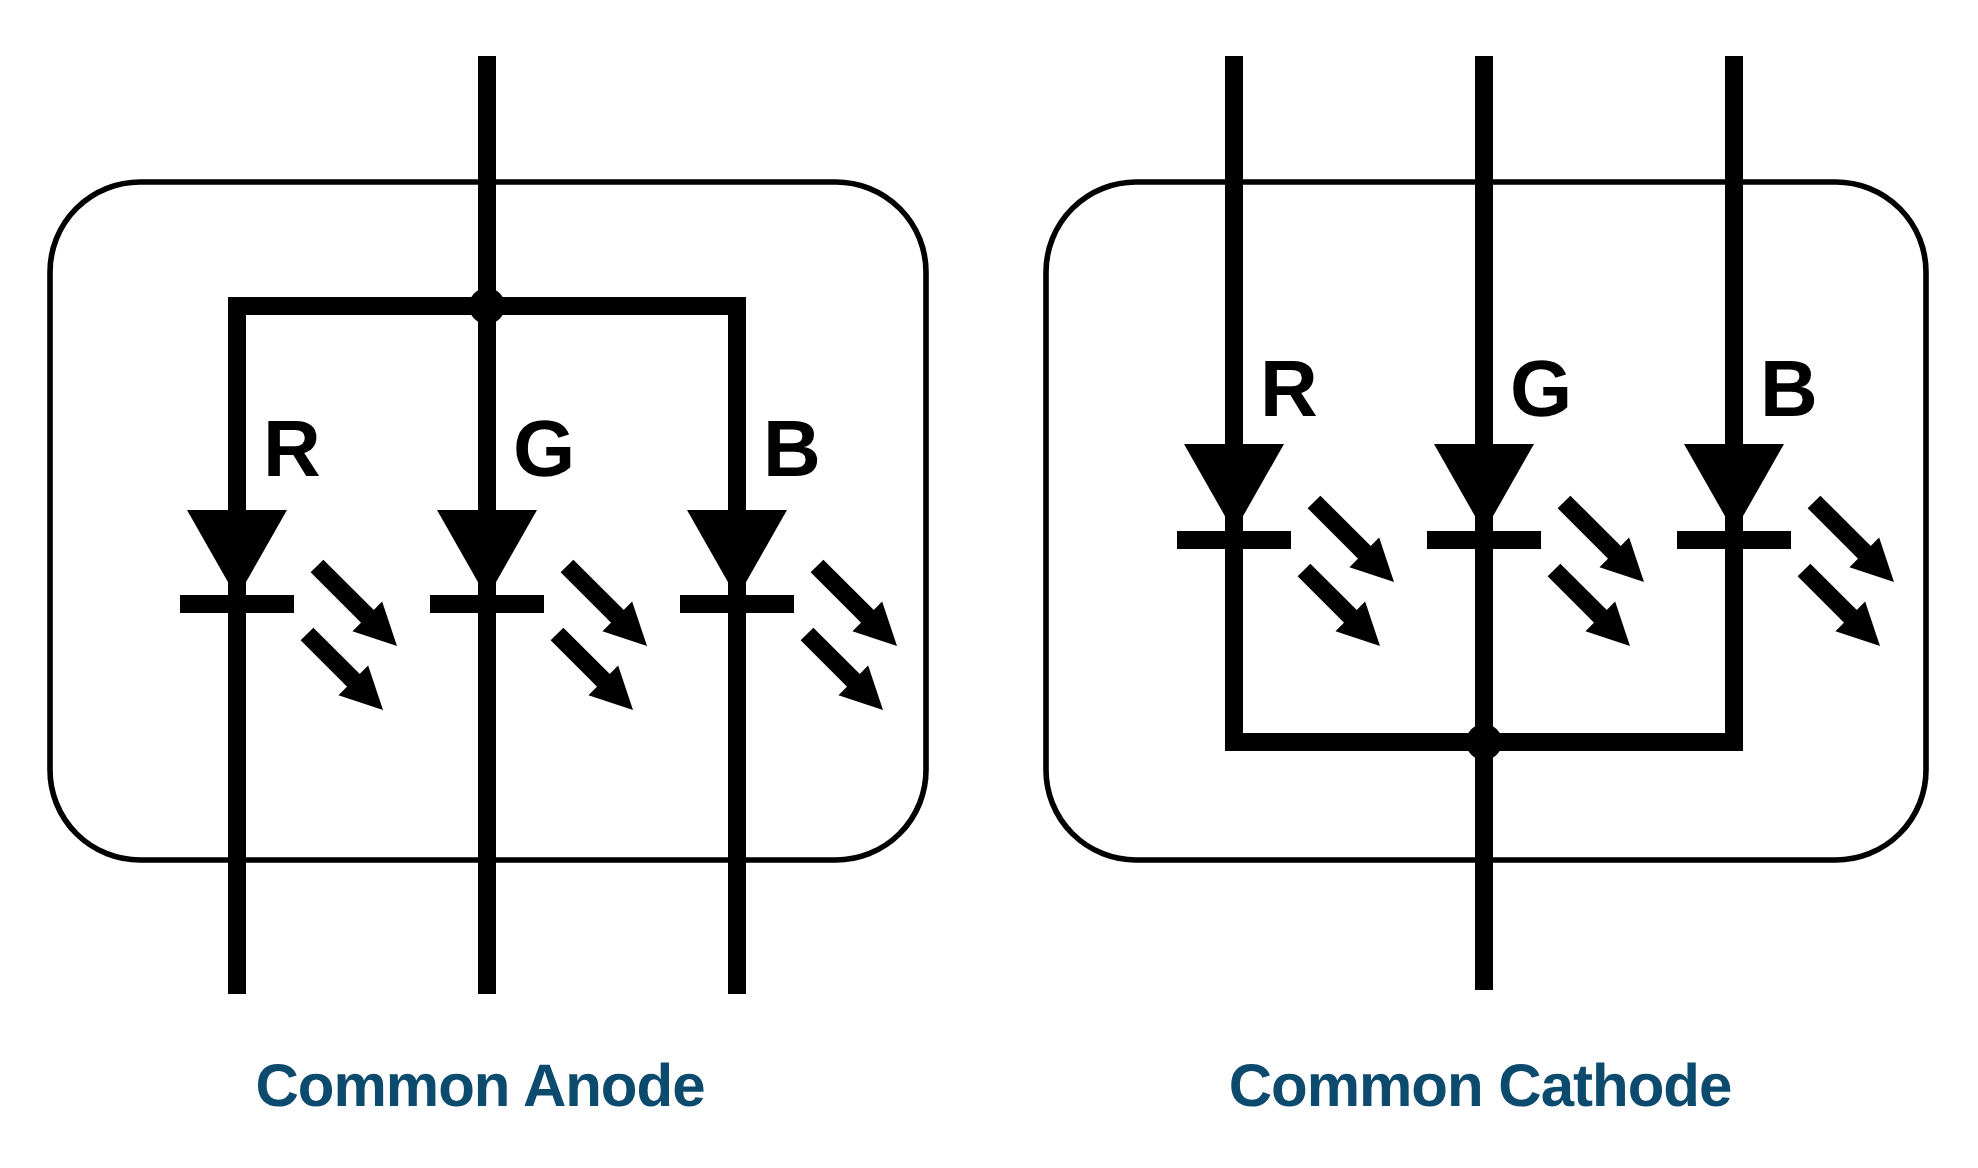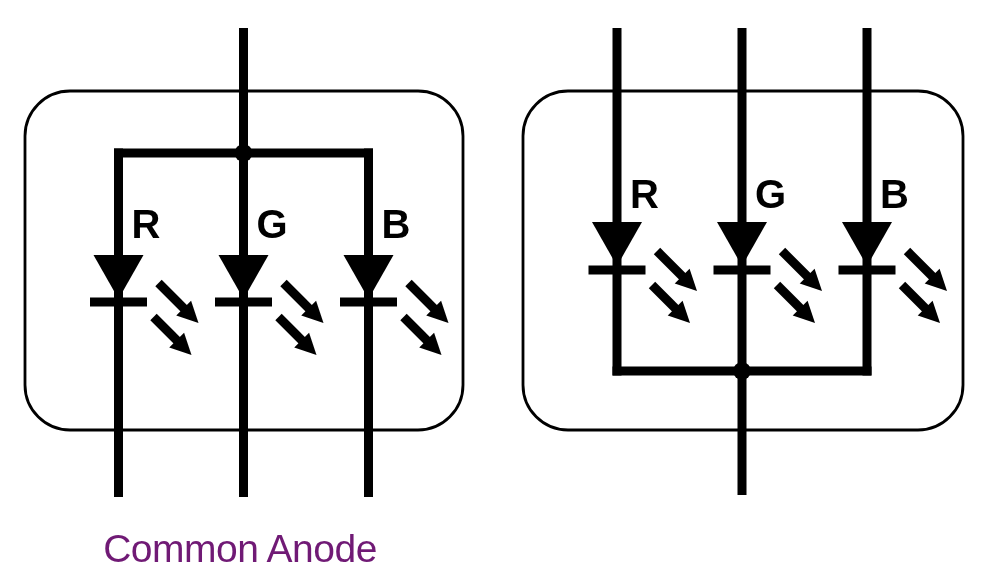--- a/index.html
+++ b/index.html
@@ -20,24 +20,24 @@
     left: 0;
     top: 0;
   }
   svg text {
     font-family: "Liberation Sans", "DejaVu Sans", sans-serif;
   }
   .caption {
     position: absolute;
     top: 527px;
     transform: translateX(-50%);
-    font-size: 39px;
-    font-weight: normal;
+    font-size: 30px;
+    font-weight: bold;
     letter-spacing: -0.5px;
-    color: #701a75;
+    color: #0c4a6e;
     white-space: nowrap;
   }
   .caption.left  { left: 240px; }
   .caption.right { left: 740px; }
 </style>
 </head>
 <body>
 
 <div class="canvas">
   <svg id="diagram-svg" width="989" height="584" viewBox="0 0 989 584">
@@ -133,13 +133,14 @@
             <line x1="902" y1="285" x2="927.9791847198287" y2="310.9791847198287" stroke="#000000" stroke-width="9"></line>
             <polygon points="940,323 917.7261363926237,315.57537879754125 932.5753787975412,300.72613639262374" fill="#000000"></polygon>
           </g>
           <text x="880" y="208" font-size="40" font-weight="bold" fill="#000000">B</text>
         </g>
       </g>
     </svg>
 
   <div class="caption left">Common Anode</div>
 
+  <div class="caption right">Common Cathode</div>
 </div>
 
 </body></html>

